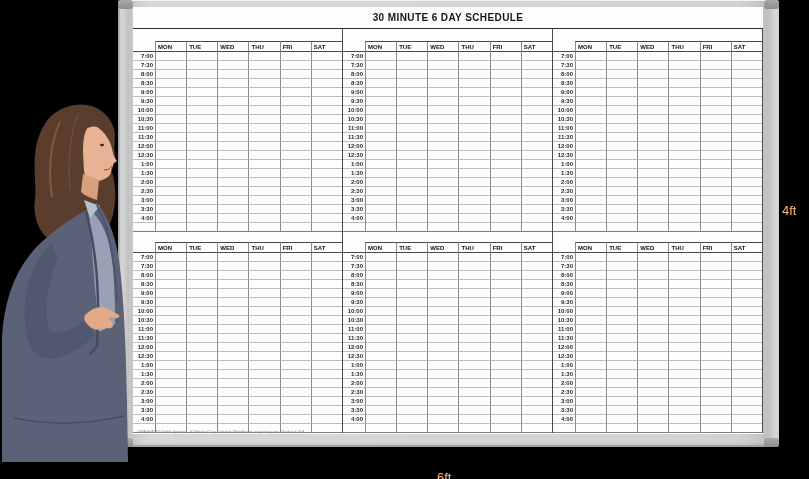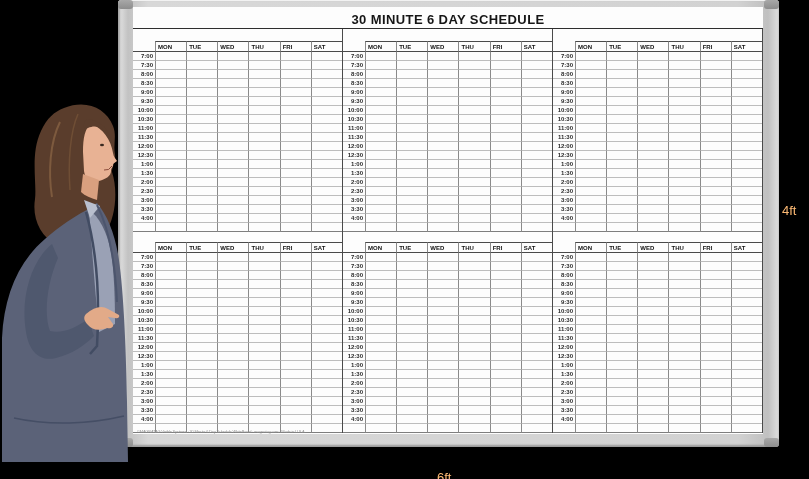--- a/index.html
+++ b/index.html
@@ -18,21 +18,21 @@
   .cap { position: absolute; width: 15px; height: 9px; background: linear-gradient(180deg,#a8a8a8,#8d8d8d); border-radius: 3px; }
   .cap.tl { left: 0; top: 0; }
   .cap.tr { right: 0; top: 0; }
   .cap.br { right: 0; bottom: 0; }
   .cap.bl { left: 0; bottom: 0; }
 
   .surface { position: absolute; left: 15px; top: 7px; right: 16px; bottom: 13px; background: #fdfdfd; }
 
   .board-title {
     position: absolute; top: 5px; left: 0; right: 0; text-align: center;
-    font-size: 13px; font-weight: bold; letter-spacing: .4px; color: #161616;
+    font-size: 10px; font-weight: bold; letter-spacing: .4px; color: #161616;
   }
   .title-rule { position: absolute; top: 21px; left: 0; right: 0; height: 1px; background: #2e2e2e; }
 
   .panels { position: absolute; left: 0; right: 0; top: 22px; height: 404px; display: flex; }
   .panel-col { flex: 1 1 0; border-right: 1px solid #4a4a4a; display: flex; flex-direction: column; min-width: 0; }
 
   .panel {
     display: grid;
     grid-template-columns: 22px repeat(6, 1fr);
     grid-template-rows: 11px repeat(20, 9px);

